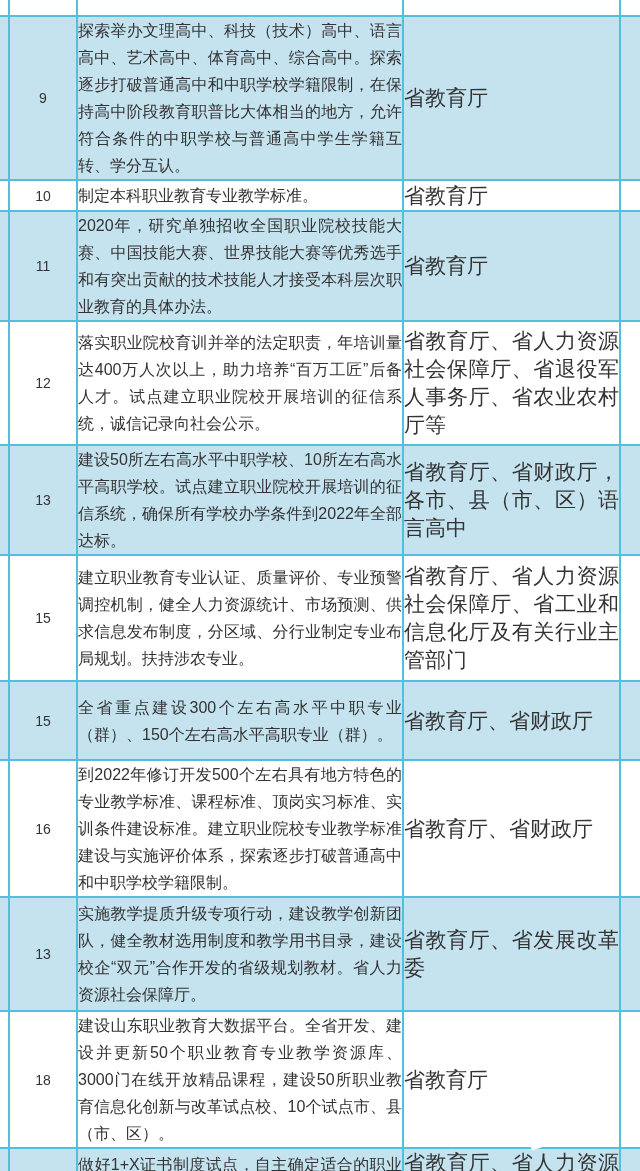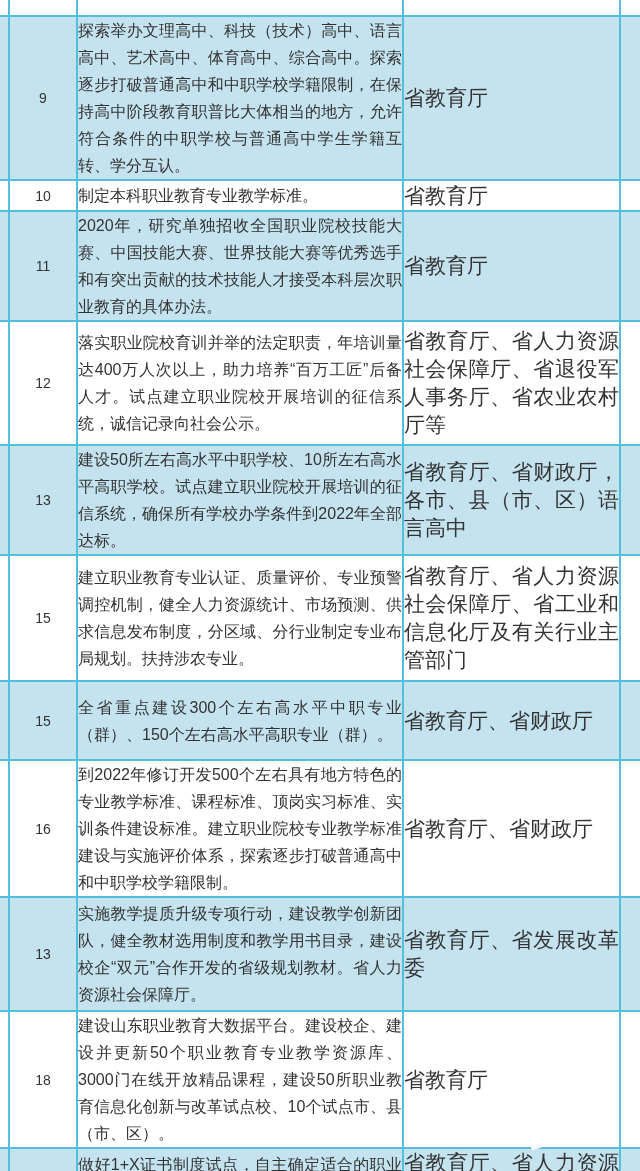--- a/index.html
+++ b/index.html
@@ -158,21 +158,21 @@
         <tr class="blue" style="height: 114px;">
           <td></td>
           <td class="num">13</td>
           <td class="task">实施教学提质升级专项行动，建设教学创新团队，健全教材选用制度和教学用书目录，建设校企“双元”合作开发的省级规划教材。省人力资源社会保障厅。</td>
           <td class="dept">省教育厅、省发展改革委</td>
           <td></td>
         </tr>
         <tr class="white" style="height: 120px;">
           <td></td>
           <td class="num">18</td>
-          <td class="task">建设山东职业教育大数据平台。建设校企、建设并更新50个职业教育专业教学资源库、3000门在线开放精品课程，建设50所职业教育信息化创新与改革试点校、10个试点市、县（市、区）。</td>
+          <td class="task">建设山东职业教育大数据平台。全省开发、建设并更新50个职业教育专业教学资源库、3000门在线开放精品课程，建设50所职业教育信息化创新与改革试点校、10个试点市、县（市、区）。</td>
           <td class="dept">省教育厅</td>
           <td></td>
         </tr>
         <tr class="blue" style="height: 90px;">
           <td></td>
           <td class="num">19</td>
           <td class="task">做好1+X证书制度试点，自主确定适合的职业技能领域，遴选组织具有行业影响力、社会公信力的品牌企业与职业院校联合开发职业技能等级证书。</td>
           <td class="dept">省教育厅、省人力资源社会保障厅、省发展改革委、省财政厅、省市场监管局</td>
           <td></td>
         </tr>

